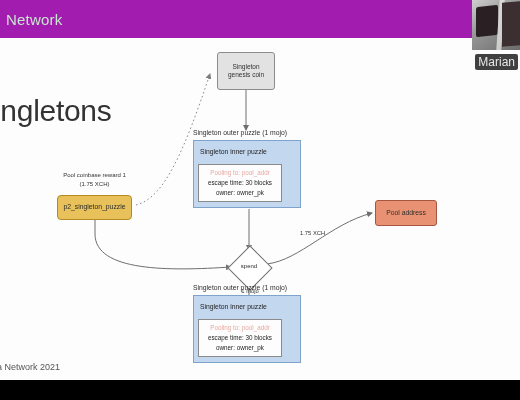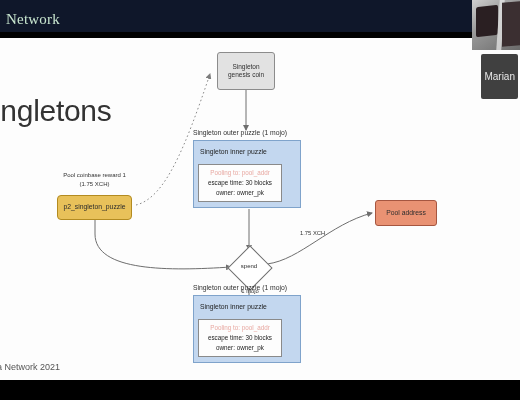--- a/index.html
+++ b/index.html
@@ -18,24 +18,23 @@
     width: 520px;
     height: 400px;
     background: #000000;
     overflow: hidden;
   }
 
   
   .topbar {
     position: absolute;
     left: 0; top: 0;
-    width: 520px; height: 32px;
-    background: #0f172a;
+    width: 520px; height: 38px;
+    background: #a21caf;
     z-index: 30;
-    font-family: Liberation Serif, serif;
   }
   .topbar-title {
     position: absolute;
     left: 6px; top: 11px;
     color: #c8e6cf;
     font-size: 15px;
     letter-spacing: 0.2px;
     white-space: nowrap;
   }
 
@@ -69,22 +68,22 @@
     width: 5px; height: 50px;
     background: #e8e8e8;
     transform: skewX(-4deg);
     opacity: .75;
   }
   .webcam-name {
     position: absolute;
     right: 2px; top: 54px;
     background: rgba(30,30,30,0.85);
     color: #e7e7e7;
-    font-size: 10px;
-    padding: 17px 3px;
+    font-size: 12px;
+    padding: 1px 3px;
     border-radius: 2px;
     white-space: nowrap;
     z-index: 41;
   }
 
   
   .slide {
     position: absolute;
     left: 0; top: 38px;
     width: 520px; height: 342px;

